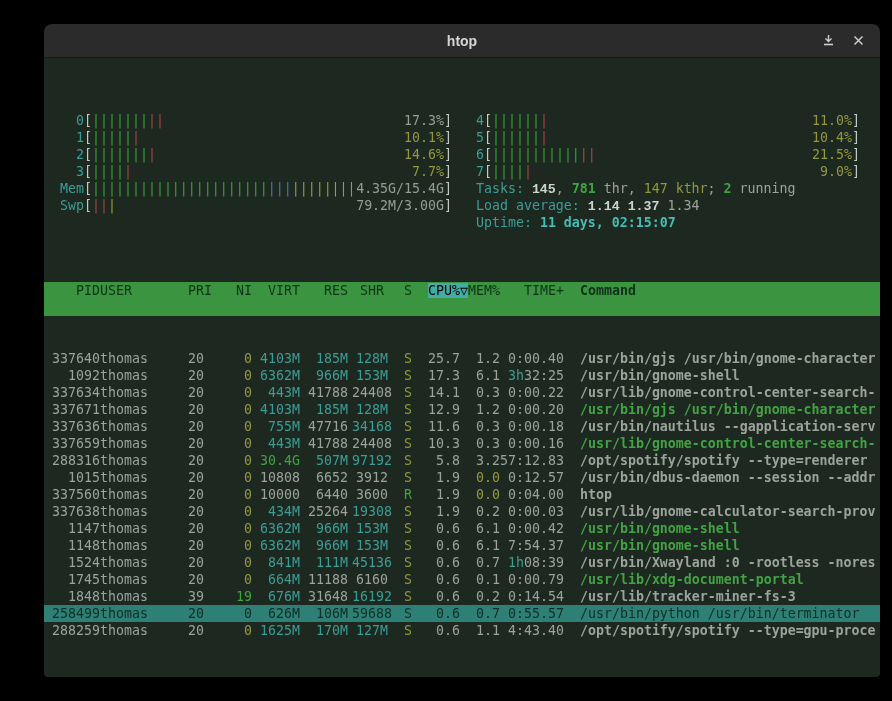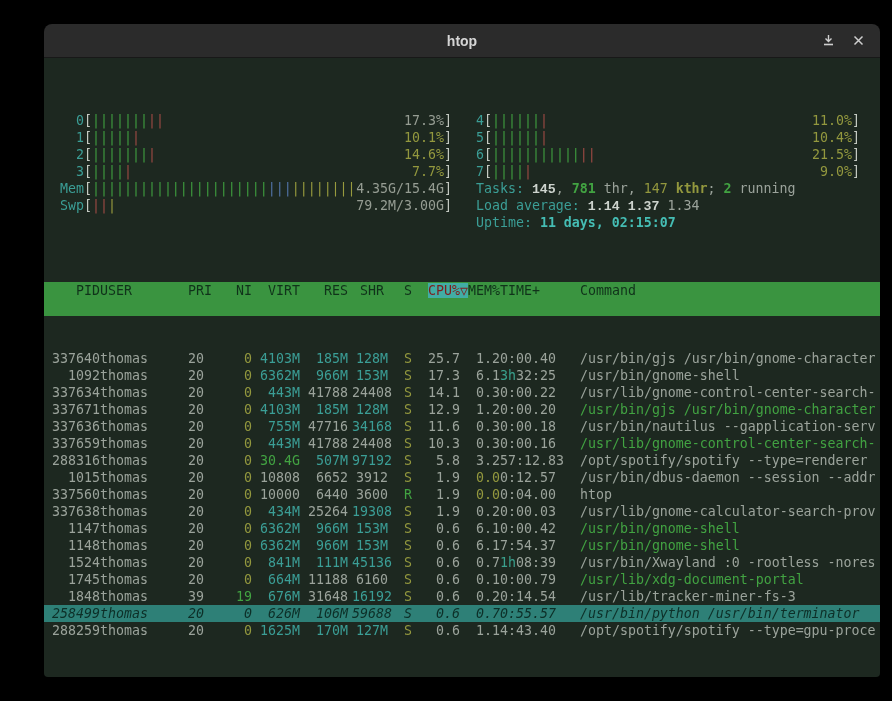--- a/index.html
+++ b/index.html
@@ -55,50 +55,50 @@
   .bar-o{color:var(--olivebar);}
 
   
   .srow{height:17px;}
   .sg-cyan{color:var(--cyan);}
   .sg-cyanb{color:var(--cyanb);font-weight:bold;margin-top:12px;}
   .sg-wb{color:var(--white);font-weight:bold;font-family:Liberation Mono, monospace;}
   .sg-gb{color:var(--green);font-weight:bold;}
   .sg-dim{color:var(--fg);}
   .sg-olive{color:var(--olive);}
-  .sg-oliveb{color:var(--olive);font-weight:bold;text-align:right;}
+  .sg-oliveb{color:var(--olive);font-weight:normal;text-align:right;}
 
   
   .tabs{height:17px;margin-top:17px;padding-left:16px;display:flex;gap:8px;}
   .tab{padding:0 8px;cursor:pointer;}
   .tab-main{background:var(--hgreen);color:var(--darkon);}
   .tab-io{background:var(--tabblue);color:#0c2430;}
 
   
   .phead{height:34px;background:var(--hgreen);color:#10321a;display:flex;}
   .phead span{flex:none;}
-  .sortwrap{background:var(--sortcyan);color:#7f1d1d;text-align:center;}
+  .sortwrap{background:var(--sortcyan);color:#000000;text-align:center;}
   .rows{height:391px;overflow:hidden;}
   .prow{height:17px;display:flex;cursor:default;}
   .prow span{flex:none;}
-  .prow.sel{background:var(--teal);font-style:italic;}
+  .prow.sel{background:var(--teal);}
   .prow.sel span{color:var(--darkon) !important;font-weight:normal !important;}
 
   .c-pid {width:56px;text-align:right;}
   .c-user{width:88px;padding-left:0;box-sizing:border-box;text-align:left;}
   .c-pri {width:32px;text-align:left;}
   .c-ni  {width:32px;text-align:right;}
   .c-virt{width:48px;text-align:right;}
   .c-res {width:48px;text-align:right;}
   .c-shr {width:48px;text-align:center;}
   .c-s   {width:16px;text-align:right;}
   .c-cpu {width:48px;text-align:right;}
   .c-mem {width:40px;text-align:right;}
-  .c-time{width:64px;}
-  .c-cmd {padding-left:16px;box-sizing:border-box;flex:1 1 auto !important;overflow:hidden;text-align:left;}
+  .c-time{width:64px;text-align:right;}
+  .c-cmd {padding-left:16px;box-sizing:border-box;flex:1 1 auto !important;overflow:hidden;text-align:left;font-weight:bold;}
   .phead .c-cpu{width:56px;}
   .phead .c-mem{width:32px;}
 
   .t-dim{color:var(--fg);}
   .t-cyan{color:var(--cyan);}
   .t-green{color:var(--green);}
   .t-olive{color:var(--olive);}
   .t-pre{color:#3aa08d;}
 </style>
 </head>

